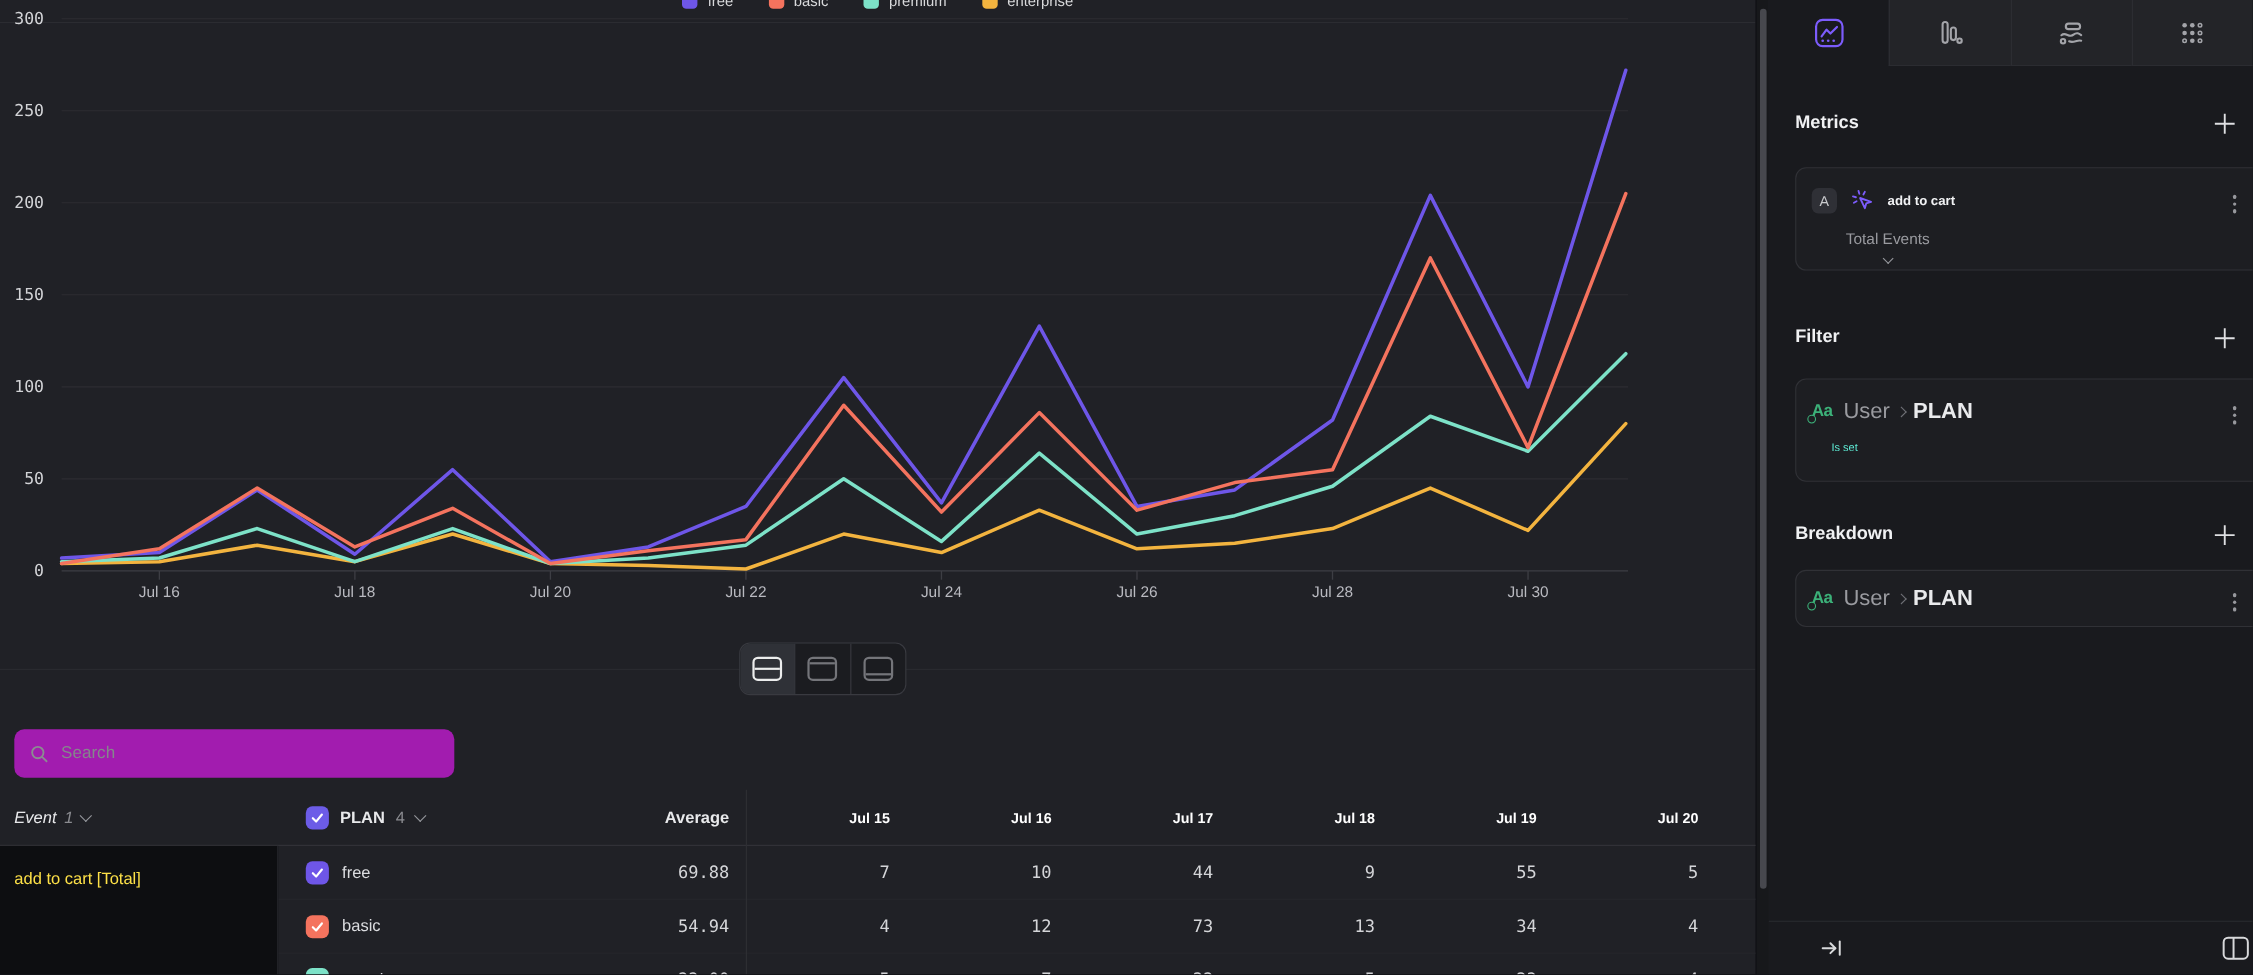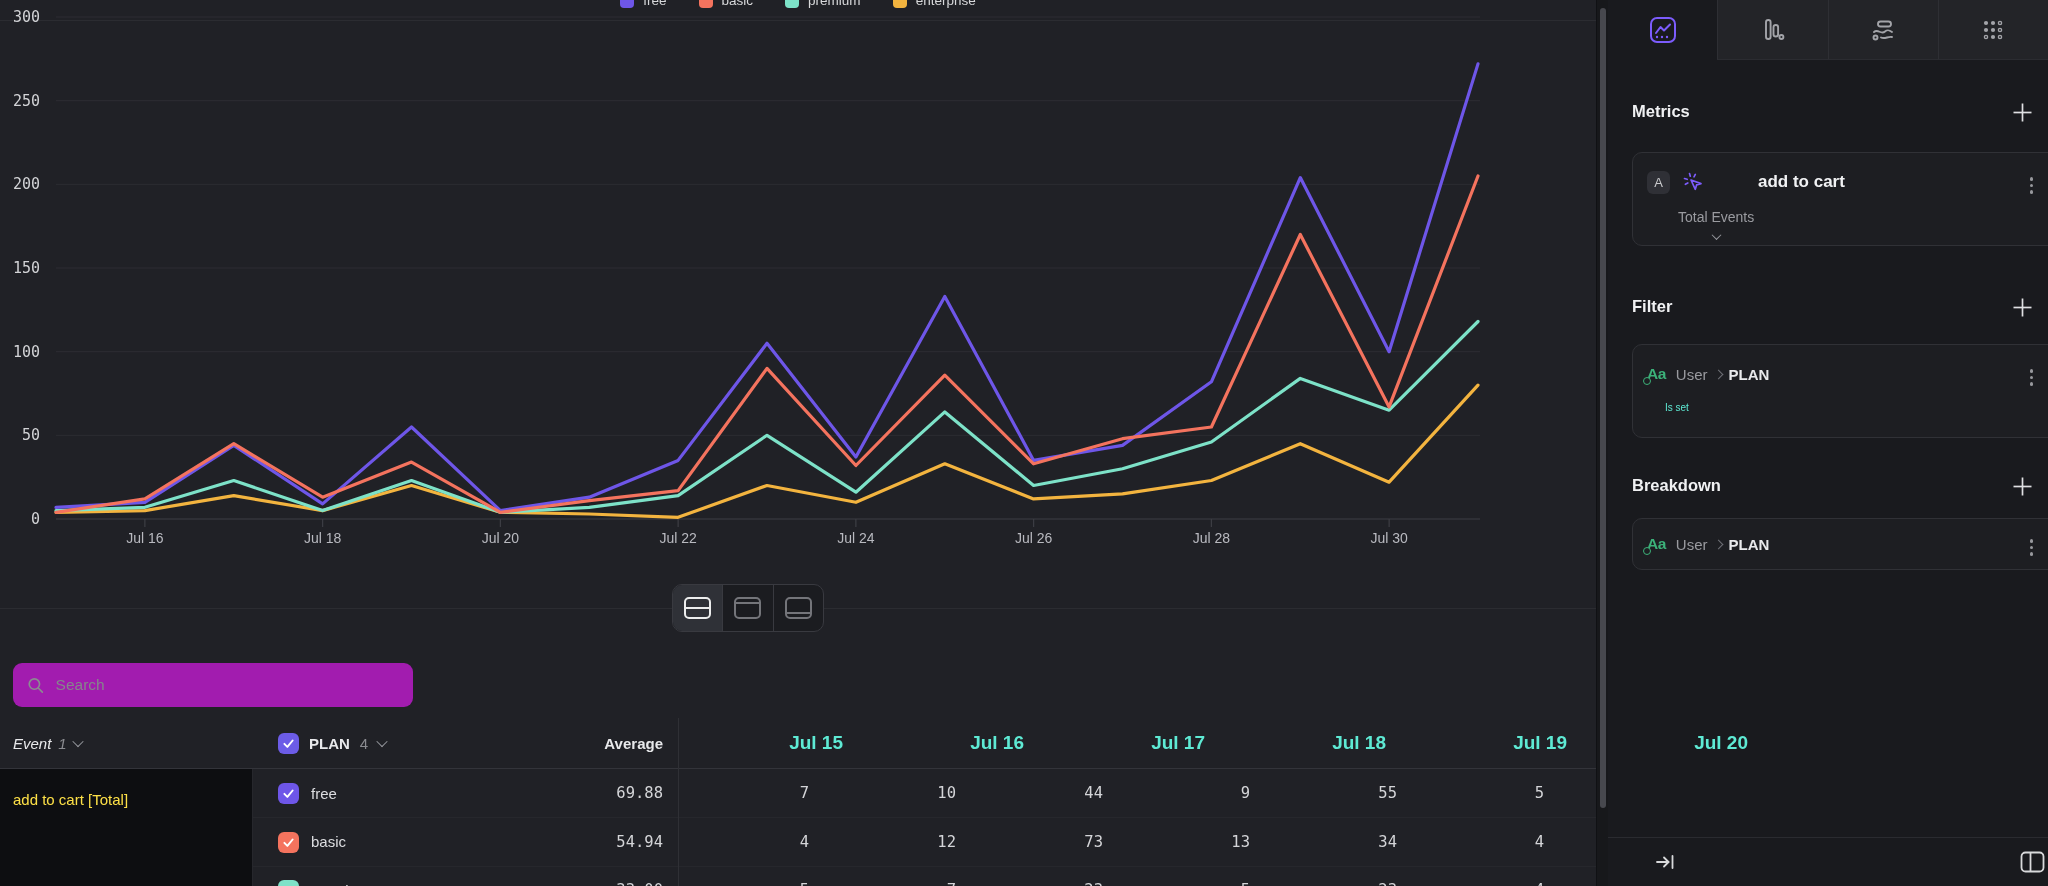--- a/index.html
+++ b/index.html
@@ -54,21 +54,21 @@
   .thead { position:absolute; top:718px; left:0; width:1596px; height:51px; border-bottom:1px solid #33343a; z-index:1; }
   .event-h { position:absolute; left:13px; top:0; height:50px; display:flex; align-items:center; gap:7px;
              font-size:15px; color:#e8e9eb; cursor:pointer;font-style:italic; }
   .h-count { color:#8a8b90; }
   .plan-h { position:absolute; left:278px; top:0; height:50px; display:flex; align-items:center; gap:10px;
             font-size:15px; color:#e8e9eb; font-weight:700; cursor:pointer; }
   .avg-h { position:absolute; left:478px; width:185px; top:0; height:50px; display:flex; align-items:center;
            justify-content:flex-end; font-size:15px; font-weight:700; color:#e8e9eb; }
   .date-cols { position:absolute; left:678px; top:0; height:50px; display:flex; }
   .date-col { width:147px; padding-right:16px; display:flex; align-items:center; justify-content:flex-end;
-              font-size:19px; font-weight:700; color:#5eead4;margin-left:34px; }
+              font-size:13px; font-weight:700; color:#ffffff; }
 
   .vert-div { position:absolute; left:678px; top:718px; height:168px; width:1px; background:#2f3035; z-index:2; }
 
   .trow { position:absolute; left:0; width:1596px; height:49px; border-bottom:1px solid #26272c; z-index:1; }
   .row-check { position:absolute; left:278px; top:14px; }
   .row-name { position:absolute; left:311px; top:0; height:48px; display:flex; align-items:center;
               font-size:15px; color:#dcdde0; }
   .row-avg { position:absolute; left:478px; width:185px; top:0; height:48px; display:flex; align-items:center;
              justify-content:flex-end; font-size:15.5px; color:#d4d5d8; }
   .row-vals { position:absolute; left:678px; top:0; height:48px; display:flex; }
@@ -104,24 +104,24 @@
   .tab.active { background:#191a1e; border-bottom:none; color:#7c5cfc; }
 
   .s-title { position:absolute; left:24px; font-size:16.5px; font-weight:700; color:#f0f1f3; }
   .plus-btn { position:absolute; right:14px; width:24px; height:24px; color:#dfe0e3; cursor:pointer;
               display:flex; align-items:center; justify-content:center; }
   .s-card { position:absolute; left:24px; right:-14px; background:#1d1e22; border:1px solid #303136; border-radius:10px; }
   .card-row1 { position:absolute; left:14px; top:0; height:58px; display:flex; align-items:center; gap:12px; }
   .card-kebab { position:absolute; right:24px; top:20px; }
   .badge-a { width:23px; height:23px; border-radius:6px; background:#2f3036; color:#c9cacd; font-size:13px;
              display:flex; align-items:center; justify-content:center; }
-  .metric-name { font-size:17px; font-weight:600; color:#f1f2f4;margin-left:42px; }
+  .metric-name { font-size:12px; font-weight:600; color:#f1f2f4; }
   .card-row2 { position:absolute; left:45px; top:56px; display:flex; align-items:center; gap:8px;
                font-size:14px; color:#9a9ba0; cursor:pointer;flex-direction:column; }
-  .prop-line { display:flex; align-items:center; gap:7px; font-size:15px; }
+  .prop-line { display:flex; align-items:center; gap:7px; font-size:20px; }
   .prop-entity { color:#9a9ba0; }
   .prop-name { color:#e9eaec; font-weight:700; }
   .aa-icon { position:relative; color:#3cb179; font-weight:700; font-size:15.5px; letter-spacing:-0.5px; line-height:1; }
   .aa-icon::after { content:''; position:absolute; left:-4px; bottom:-3px; width:6px; height:6px;
                     border:1.6px solid #3cb179; border-radius:50%; background:#1d1e22; }
   .cond-line { position:absolute; left:32px; top:57px; font-size:10px; color:#5eead4; }
 
   .sb-bottom { position:absolute; left:0; right:0; bottom:0; height:49px; border-top:1px solid #2a2b30;
                background:#191a1e; }
   .collapse-btn { position:absolute; left:46px; top:13px; cursor:pointer; }

